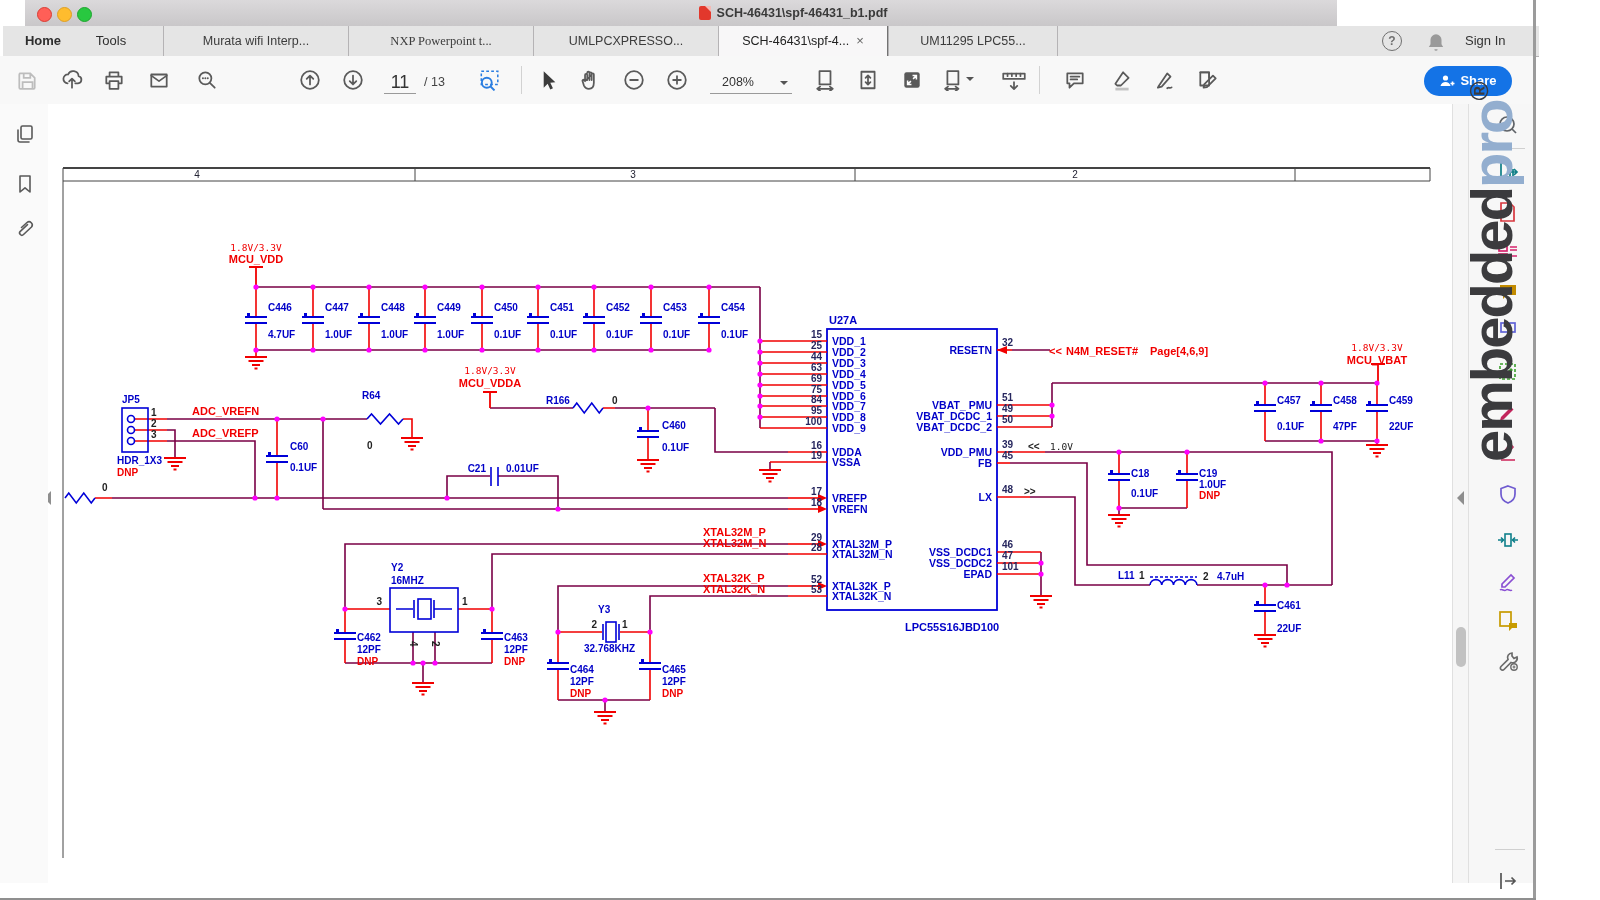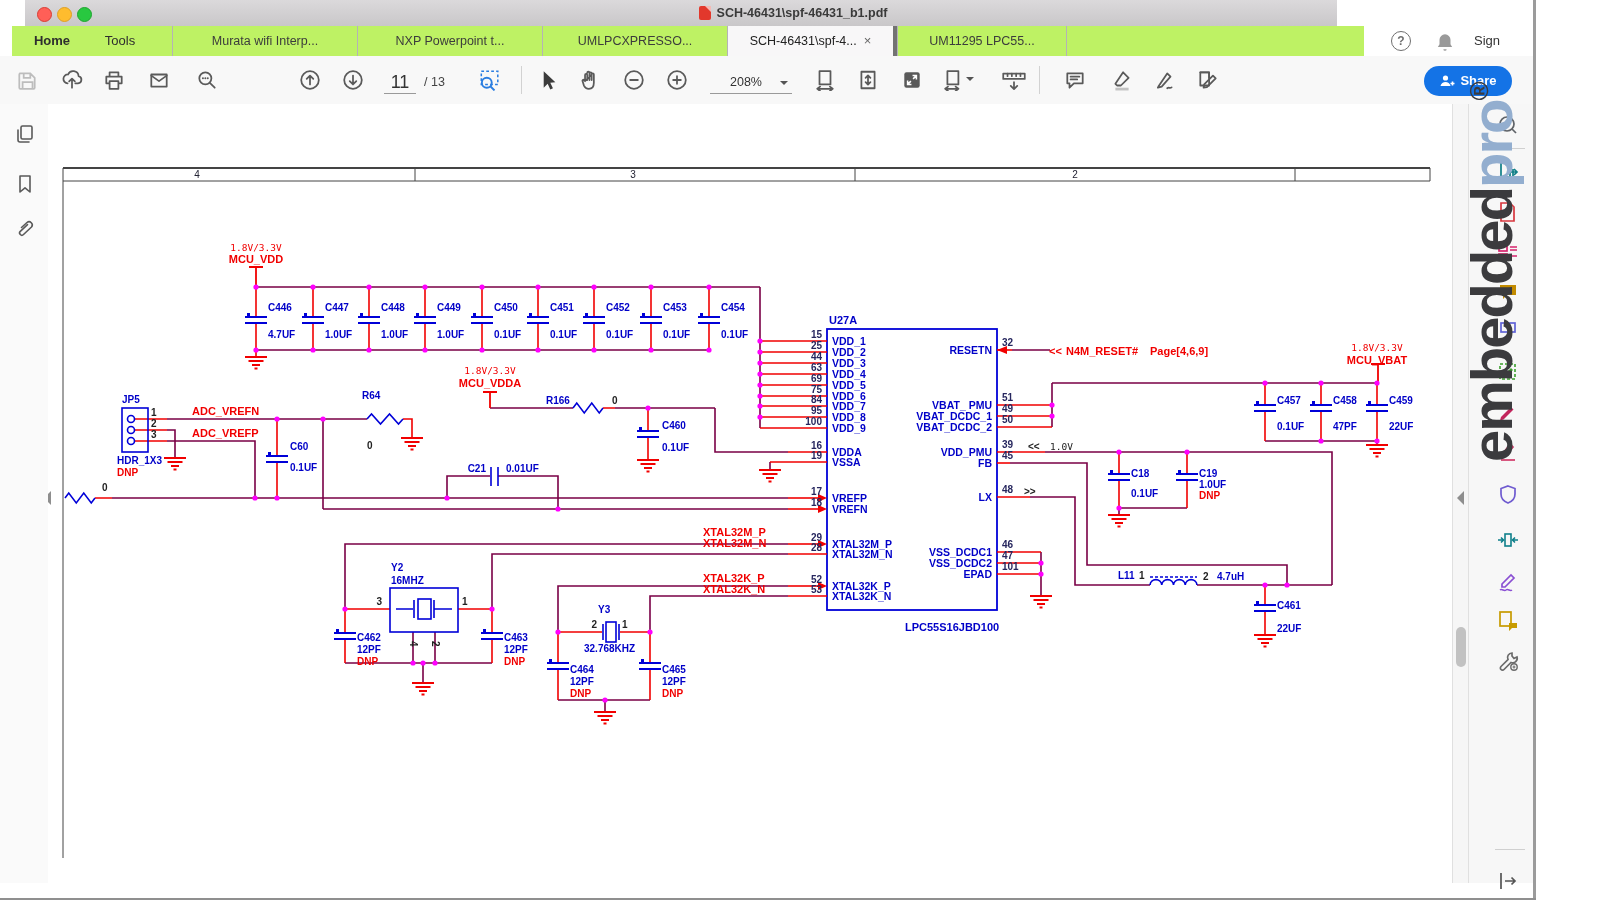--- a/index.html
+++ b/index.html
@@ -3,24 +3,24 @@
 <meta charset="utf-8">
 <style>
   html,body{margin:0;padding:0;background:#fff;}
   #stage{position:relative;width:1600px;height:900px;overflow:hidden;font-family:"Liberation Sans",sans-serif;background:#fff;}
   
   #titlebar{position:absolute;left:0;top:0;width:1312px;height:26px;background:linear-gradient(#dbd9db,#c9c7c9);border-bottom:1px solid #a9a7a9;margin-left:25px;}
   .tl{position:absolute;top:6.5px;width:13px;height:13px;border-radius:50%;}
   #title-center{position:absolute;left:0;top:0;width:1536px;height:26px;text-align:center;font-size:12.5px;font-weight:bold;color:#3a3a3a;line-height:26px;}
   .pdficon{display:inline-block;width:12px;height:14px;background:#e2382c;border-radius:2px;vertical-align:-3px;margin-right:6px;position:relative;}
   .pdficon:after{content:"";position:absolute;right:0;top:0;border:3px solid #f5b9b4;border-left-color:transparent;border-bottom-color:transparent;}
-  #tabbar{position:absolute;left:12px;top:26px;width:1352px;height:30px;background:#bef264;border-bottom:1px solid #b3b1b3;}
+  #tabbar{position:absolute;left:3px;top:26px;width:1536px;height:30px;background:#e5e5e5;border-bottom:1px solid #b3b1b3;}
   .tab-simple{position:absolute;top:0;height:30px;line-height:30px;font-size:13px;color:#2e2e2e;text-align:center;cursor:default;}
   .doctab{position:absolute;top:0;height:30px;line-height:30px;font-size:12.5px;color:#3c3c3c;text-align:center;border-left:1px solid #b5b3b5;overflow:hidden;white-space:nowrap;padding:0 6px;box-sizing:border-box;}
-  .doctab.active{background:#f8f7f8;border-left:1px solid #b5b3b5;border-right:4px solid #737373;color:#222;}
+  .doctab.active{background:#f8f7f8;border-left:1px solid #b5b3b5;border-right:1px solid #737373;color:#222;}
   .closex{display:inline-block;margin-left:7px;color:#666;font-size:13px;}
   #helpicon{position:absolute;top:5px;left:1379px;width:18px;height:18px;border:1.6px solid #6f6f6f;border-radius:50%;color:#6f6f6f;font-size:12px;font-weight:bold;text-align:center;line-height:18px;}
   #signin{position:absolute;top:0;left:1462px;height:30px;line-height:30px;font-size:13px;color:#333;}
   #toolbar{position:absolute;left:0;top:56px;width:1536px;height:48px;background:#f8f8f8;border-bottom:1px solid #c8c8c8;}
   .ticon{position:absolute;top:13px;width:22px;height:22px;}
   .tsep{position:absolute;top:10px;width:1px;height:28px;background:#d2d2d2;}
   #pagefield{position:absolute;left:384px;top:16px;width:32px;height:21px;border-bottom:1.5px solid #9a9a9a;text-align:center;font-size:18px;color:#333;line-height:21px;}
   #pagetotal{position:absolute;left:424px;top:16px;font-size:12.5px;color:#444;line-height:21px;}
   #zoomfield{position:absolute;left:710px;top:16px;width:82px;height:21px;border-bottom:1.5px solid #9a9a9a;font-size:12.5px;color:#333;line-height:21px;}
   #zoomfield .caret{position:absolute;right:4px;top:9px;width:0;height:0;border:4px solid transparent;border-top-color:#555;}
@@ -81,21 +81,21 @@
     <div class="tl" style="left:52px;background:#28c840;border:0.5px solid #1ea62f;"></div>
     <div id="title-center">
       <span class="pdficon"></span><span>SCH-46431\spf-46431_b1.pdf</span>
     </div>
   </div>
 
   <div id="tabbar">
     <div class="tab-simple" style="left:14px;width:52px;font-weight:bold;">Home</div>
     <div class="tab-simple" style="left:80px;width:56px;">Tools</div>
     <div class="doctab" style="left:160px;width:185px;text-align:center;">Murata wifi Interp...</div>
-    <div class="doctab" style="left:345px;width:185px;">NXP Powerpoint t...</div>
+    <div class="doctab" style="left:345px;width:185px;font-family:Liberation Serif, serif;">NXP Powerpoint t...</div>
     <div class="doctab" style="left:530px;width:185px;">UMLPCXPRESSO...</div>
     <div class="doctab active" style="left:715px;width:170px;"><span>SCH-46431\spf-4...</span><span class="closex">×</span></div>
     <div class="doctab" style="left:885px;width:170px;border-right:1px solid #b5b3b5;">UM11295 LPC55...</div>
     <div id="helpicon">?</div>
     <svg class="ticon" style="position:absolute;left:1422px;top:5px;" viewBox="0 0 20 20">
         <path d="M10 3a5 5 0 0 1 5 5v4l1.5 2.5h-13L5 12V8a5 5 0 0 1 5-5z M8.5 16.5a1.5 1.5 0 0 0 3 0" fill="#9a9a9a" stroke="none"></path>
       </svg>
     <div id="signin">Sign In</div>
   </div>
 
@@ -144,21 +144,21 @@
         <path class="icn" d="M5.5 11V5.5a1 1 0 0 1 2 0V10m0-6.5a1 1 0 0 1 2 0V10m0-6a1 1 0 0 1 2 0V10m0-5a1 1 0 0 1 2 0v7.5c0 3-1.5 5.5-4.5 5.5-2.3 0-3.6-1-4.6-3.2L3.2 11c-.4-.9.7-1.6 1.4-.9l.9 1z"></path>
       </svg>
     <svg class="ticon" style="left:623px;" viewBox="0 0 20 20">
         <circle class="icn" cx="10" cy="10" r="8"></circle>
         <path class="icn" d="M6.5 10h7"></path>
       </svg>
     <svg class="ticon" style="left:666px;" viewBox="0 0 20 20">
         <circle class="icn" cx="10" cy="10" r="8"></circle>
         <path class="icn" d="M6.5 10h7 M10 6.5v7"></path>
       </svg>
-    <div id="zoomfield"><span style="margin-left:20px;">208%</span><span class="caret"></span></div>
+    <div id="zoomfield"><span style="margin-left:12px;">208%</span><span class="caret"></span></div>
     <svg class="ticon" style="left:814px;" viewBox="0 0 20 20">
         <rect class="icn" x="5" y="2" width="10" height="12"></rect>
         <path class="icn" d="M3 18h14 M5.5 16l-2.5 2 2.5 2 M14.5 16l2.5 2-2.5 2"></path>
       </svg>
     <svg class="ticon" style="left:857px;" viewBox="0 0 20 20">
         <rect class="icn" x="4" y="2.5" width="12" height="15"></rect>
         <path class="icn" d="M10 6v8 M7.8 8 10 5.8 12.2 8 M7.8 12 10 14.2 12.2 12"></path>
       </svg>
     <svg class="ticon" style="left:901px;" viewBox="0 0 20 20">
         <rect x="3" y="3" width="14" height="14" rx="2" fill="#5a5a5a"></rect>

